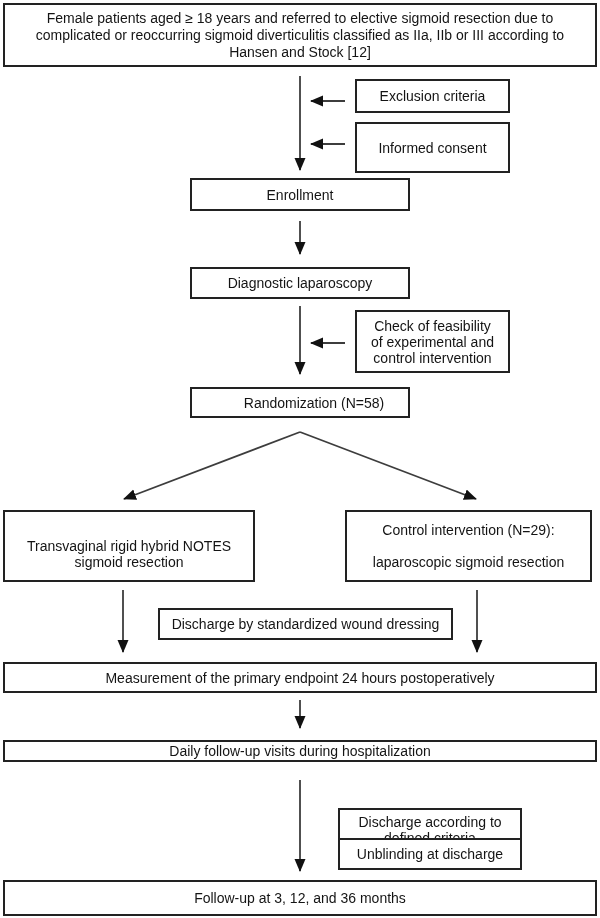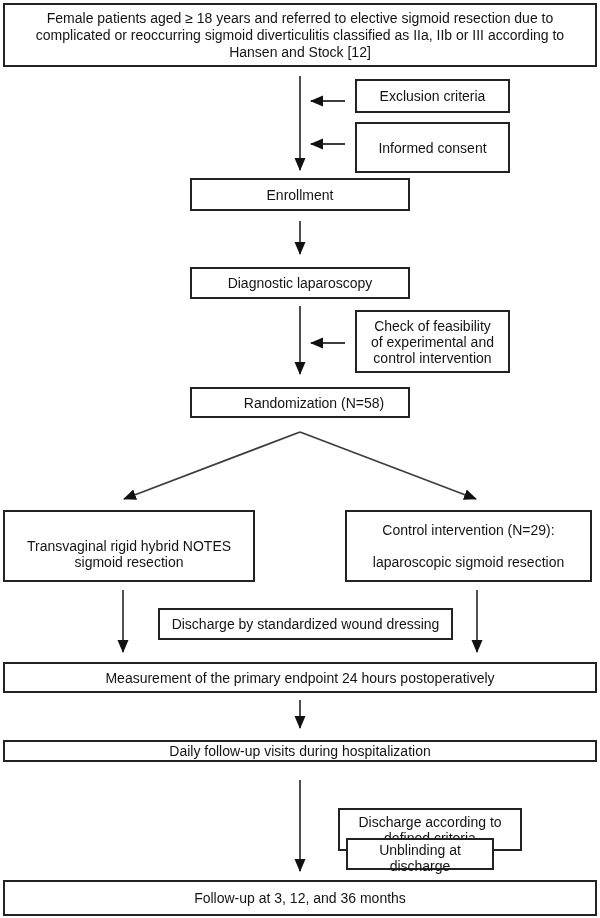--- a/index.html
+++ b/index.html
@@ -49,21 +49,21 @@
   .b-enrollment    { left: 190px; top: 178px; width: 220px; height: 33px; }
   .b-diagnostic    { left: 190px; top: 267px; width: 220px; height: 32px; }
   .b-feasibility   { left: 355px; top: 310px; width: 155px; height: 63px; }
   .b-randomization { left: 190px; top: 387px; width: 220px; height: 31px; padding-left: 32px; }
   .b-experimental  { left: 3px;   top: 510px; width: 252px; height: 72px; }
   .b-control       { left: 345px; top: 510px; width: 247px; height: 72px; }
   .b-blinding      { left: 158px; top: 608px; width: 295px; height: 32px; }
   .b-measurement   { left: 3px;   top: 662px; width: 594px; height: 31px; }
   .b-daily         { left: 3px;   top: 740px; width: 594px; height: 22px; }
   .b-discharge     { left: 338px; top: 784px; width: 184px; height: 43px; margin-top: 24px; }
-  .b-unblinding    { left: 338px; top: 838px; width: 148px; height: 32px; margin-left: 8px; }
+  .b-unblinding    { left: 338px; top: 838px; width: 184px; height: 32px; }
   .b-followup     { left: 3px;   top: 880px; width: 594px; height: 36px; }
 </style>
 </head>
 <body>
 
 <div class="canvas">
 
   <svg class="arrows" viewBox="0 0 600 918" xmlns="http://www.w3.org/2000/svg">
     <defs>
       <marker id="ah" markerUnits="userSpaceOnUse" markerWidth="14" markerHeight="12" refX="12" refY="5.5" orient="auto">

